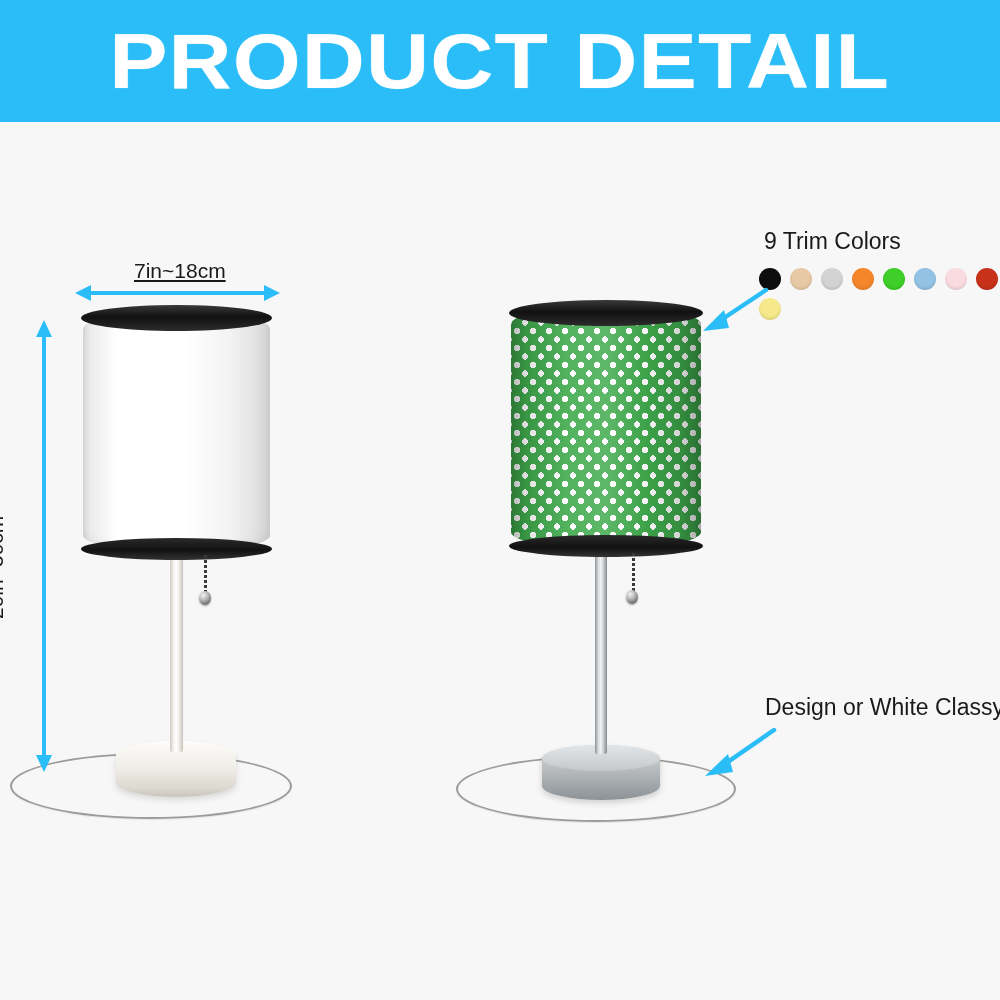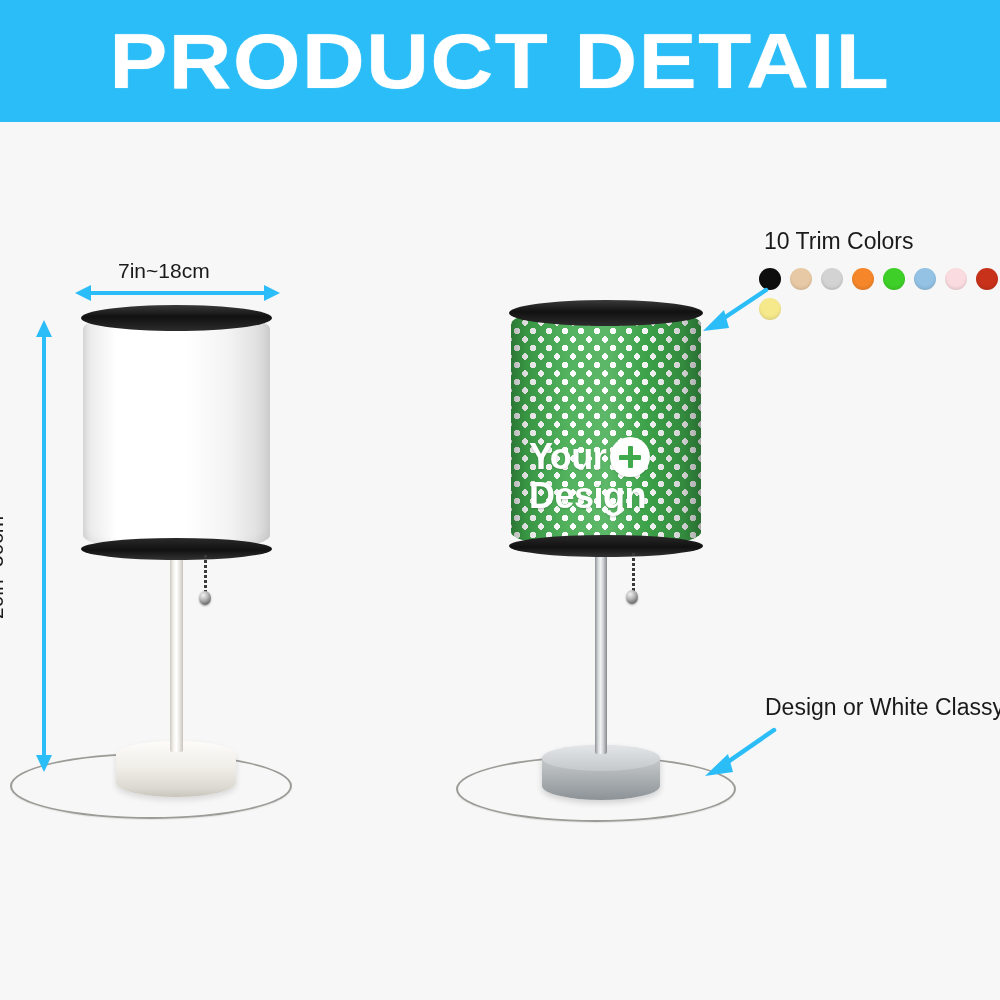--- a/index.html
+++ b/index.html
@@ -284,51 +284,44 @@
     </div>
 
     <div class="pole pole-silver" style="left:155px; top:432px; width:12px; height:200px;"></div>
 
     <div class="shade-wrap" style="left:71px; top:185px; width:190px; height:242px;">
       <div class="shade-body shade-green">
         <div class="dots"></div>
         <div class="shade-curve-shade"></div>
       </div>
 
-      <div class="design-logo" style="left:18px; top:130px;">
-        <div class="design-row">
-          <span>Your</span>
-          <span class="plus-badge"></span>
-        </div>
-        <div>Design</div>
-      </div>
 
       <div class="trim-top" style="top:-7px;"></div>
       <div class="trim-bottom" style="bottom:-8px;"></div>
     </div>
 
     <div class="chain" style="left:192px; top:430px; height:44px;"></div>
     <div class="chain-ball" style="left:186px; top:468px;"></div>
   </div>
 
-  <div class="anno-text" style="left:118px; top:137px;">7in~18cm</div>
+  <div class="anno-text" style="left:134px; top:137px;text-decoration:underline;">7in~18cm</div>
   <svg class="anno" style="left:75px; top:160px;" width="205" height="22" viewBox="0 0 205 22">
     <line x1="12" y1="11" x2="193" y2="11" stroke="#2bbdf7" stroke-width="4"></line>
     <polygon points="0,11 16,3 16,19" fill="#2bbdf7"></polygon>
     <polygon points="205,11 189,3 189,19" fill="#2bbdf7"></polygon>
   </svg>
 
   <svg class="anno" style="left:33px; top:198px;" width="22" height="452" viewBox="0 0 22 452">
     <line x1="11" y1="12" x2="11" y2="440" stroke="#2bbdf7" stroke-width="4"></line>
     <polygon points="11,0 3,17 19,17" fill="#2bbdf7"></polygon>
     <polygon points="11,452 3,435 19,435" fill="#2bbdf7"></polygon>
   </svg>
   <div class="vlabel" style="left:8px; top:473px;">20in~50cm</div>
 
-  <div class="anno-text big" style="left:764px; top:106px;">10 Trim Colors</div>
+  <div class="anno-text big" style="left:764px; top:106px;">9 Trim Colors</div>
 
   <div class="swatch-group" style="left:759px; top:146px;">
     <div class="swatch-row">
       <div class="swatch" style="background:#0e0e0e;"></div>
       <div class="swatch" style="background:#e8c9a5;"></div>
       <div class="swatch" style="background:#d3d3d3;"></div>
       <div class="swatch" style="background:#f5862a;"></div>
       <div class="swatch" style="background:#3ed028;"></div>
       <div class="swatch" style="background:#93c2e4;"></div>
       <div class="swatch" style="background:#fadbe0;"></div>

